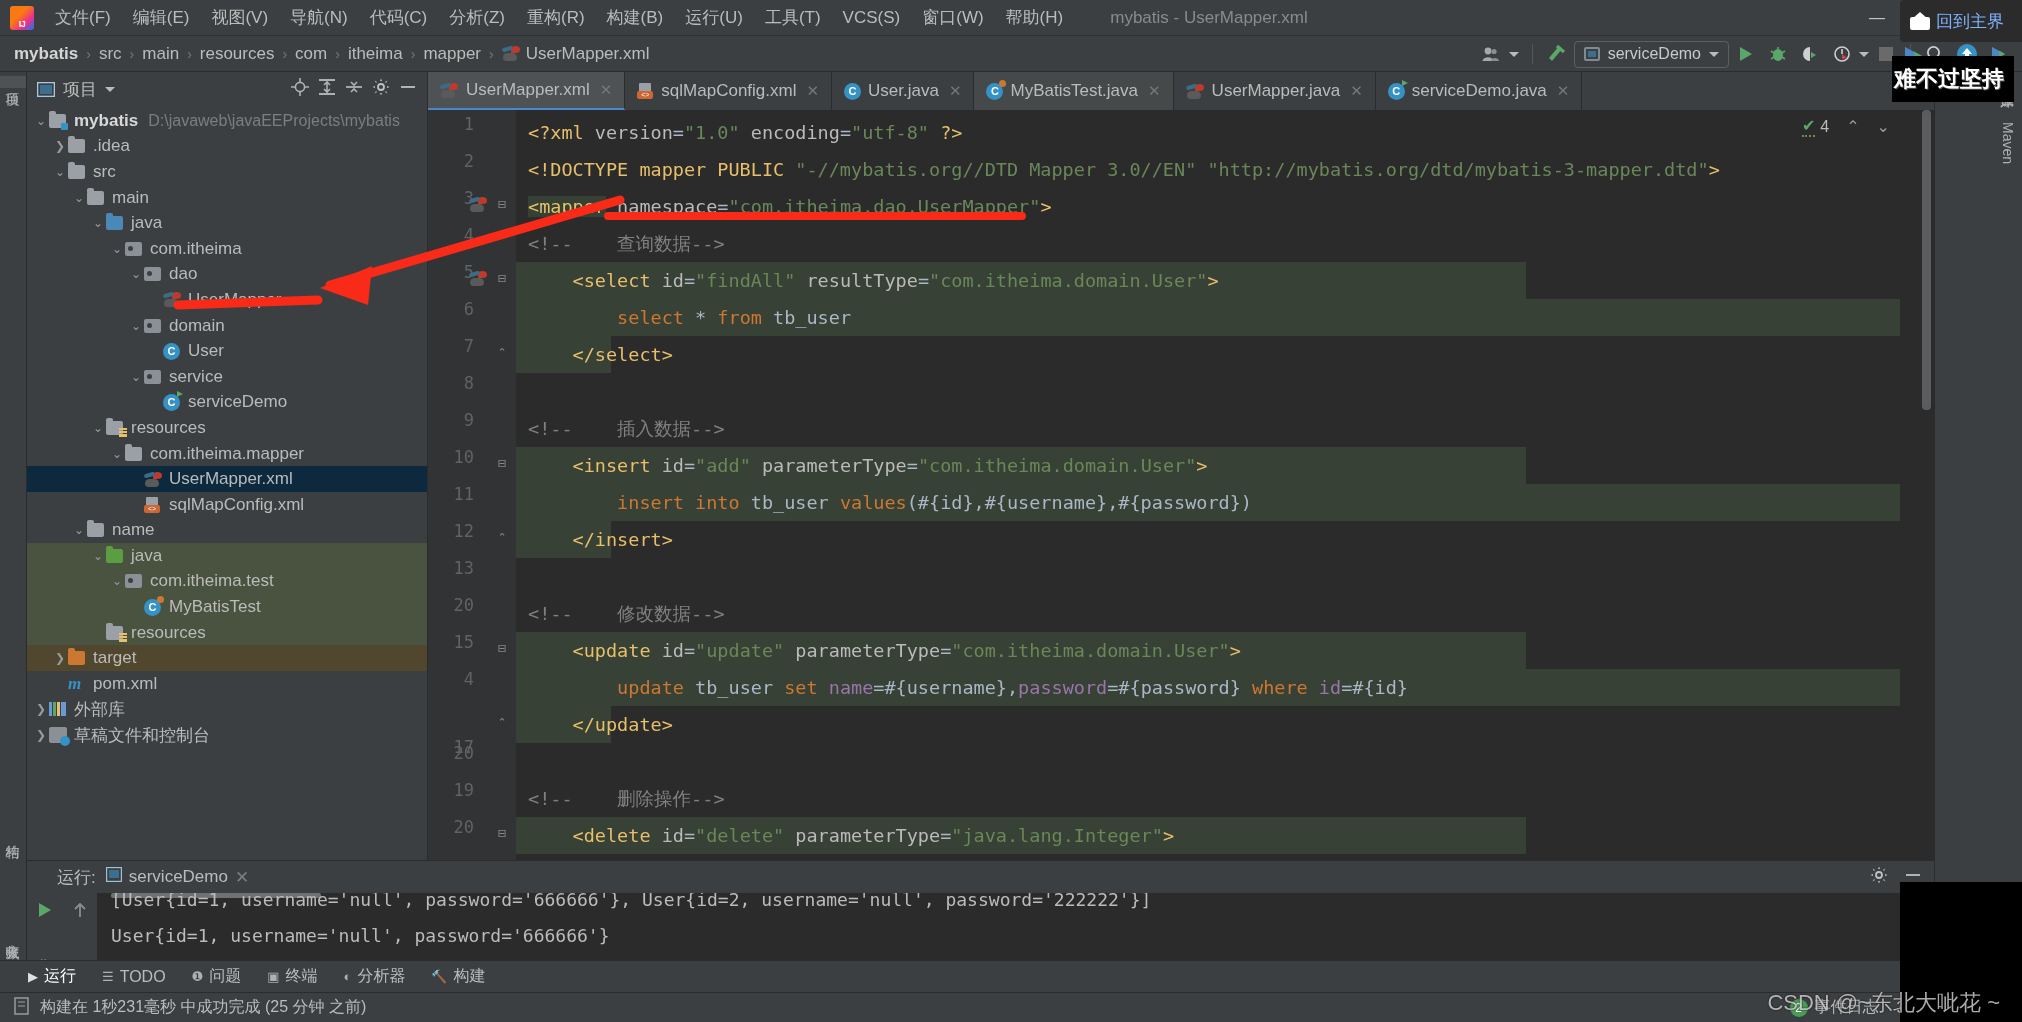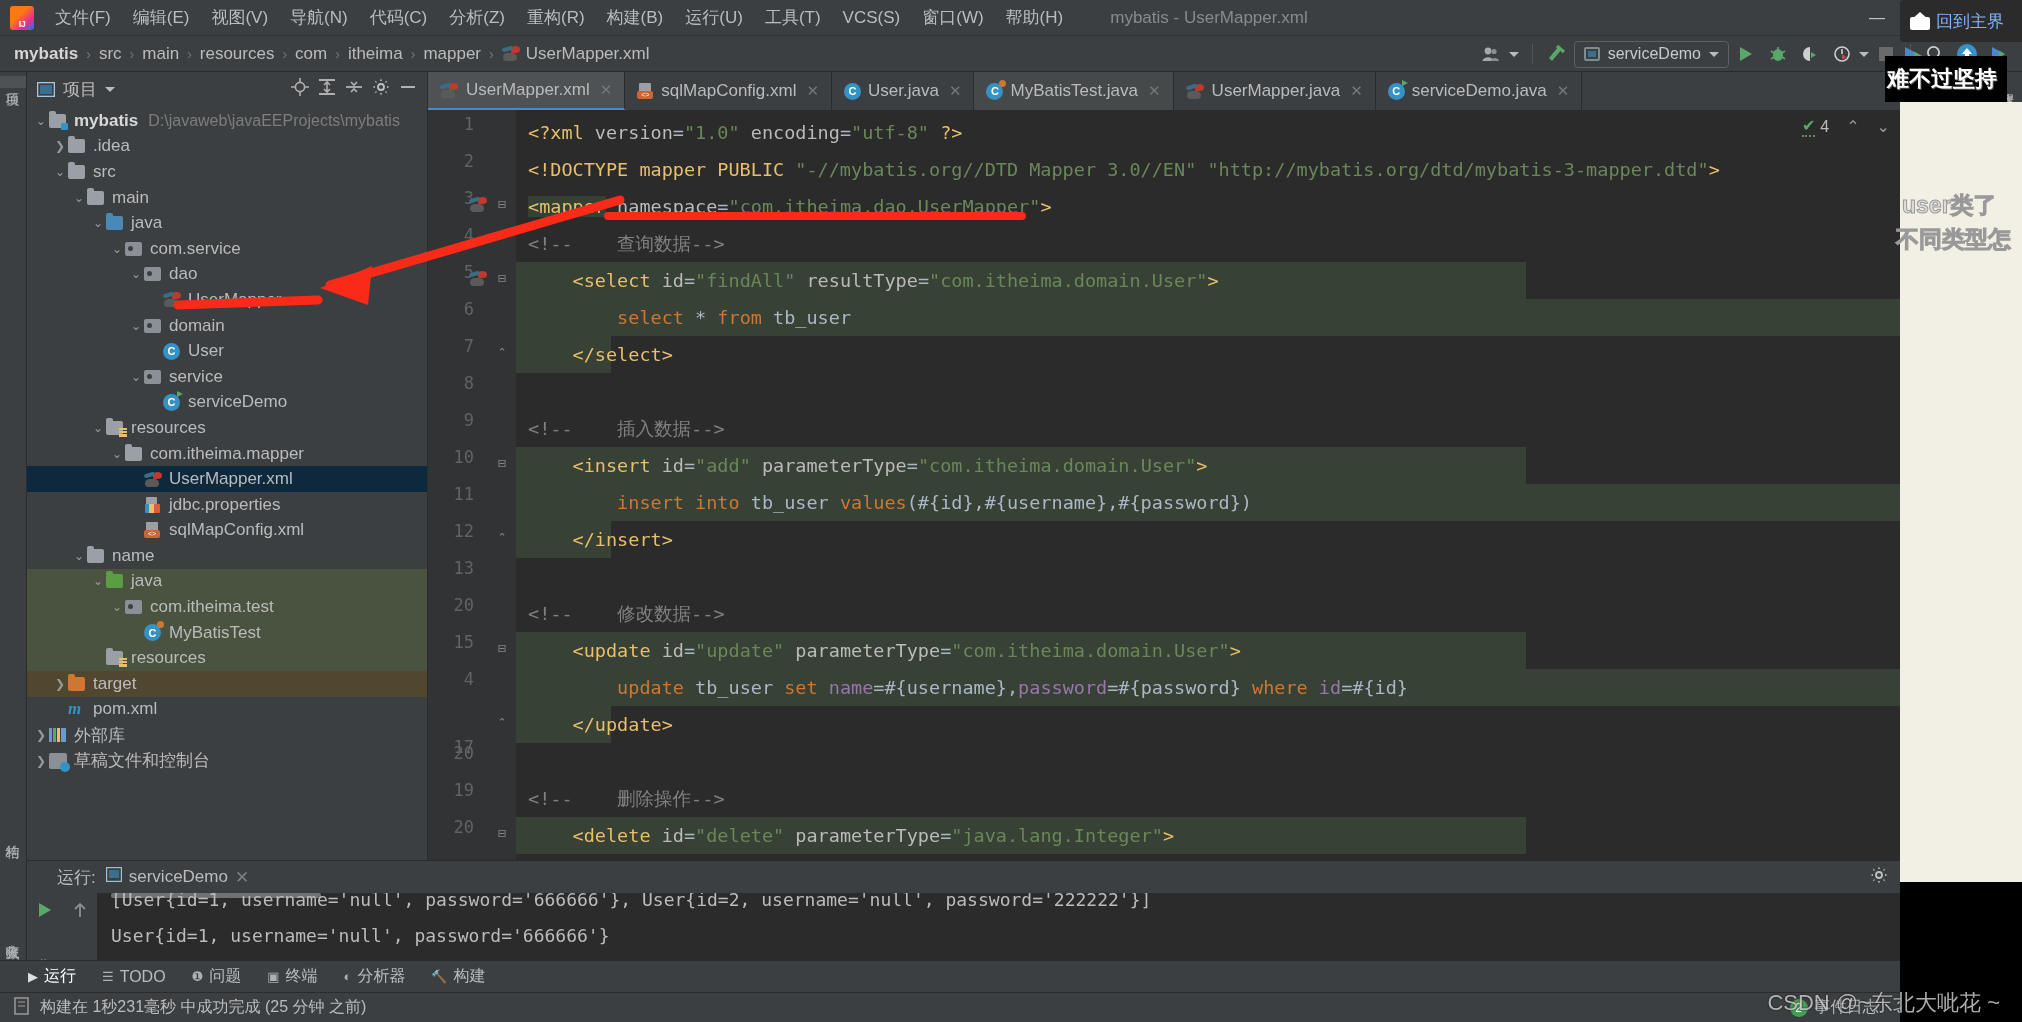--- a/index.html
+++ b/index.html
@@ -189,21 +189,21 @@
 
   
   .overlay { position:absolute; right:0; top:0; width:142px; height:1022px; overflow:hidden; }
   .ov-bar { position:absolute; right:0; top:0; width:122px; height:42px; background:#2b2b2b;
      display:flex; align-items:center; gap:6px; padding-left:10px; border-radius:4px 0 0 4px;}
   .ov-bar .home{width:20px;height:18px;position:relative;}
   .ov-bar .home::before{content:"";position:absolute;left:0;top:5px;width:20px;height:13px;background:#fff;border-radius:2px;}
   .ov-bar .home::after{content:"";position:absolute;left:2px;top:0;border-left:8px solid transparent;
      border-right:8px solid transparent;border-bottom:7px solid #fff;}
   .ov-bar .ovtxt{color:#7fb3ff;font-size:17px;white-space:nowrap;}
-  .ov-black { position:absolute; right:15px; top:56px; width:122px; height:46px; background:#000;margin-left:40px;}
+  .ov-black { position:absolute; right:8px; top:56px; width:122px; height:46px; background:#000;margin-left:40px;}
   .ov-black .t{color:#fff;font-size:22px;white-space:nowrap;line-height:46px;padding-left:2px;
      font-weight:bold; text-shadow:1px 1px 0 #555;}
   .ov-doc { position:absolute; right:0; top:102px; width:122px; bottom:140px; background:#f2f0e4;}
   .ov-doc .l1{position:absolute;left:2px;top:88px;font-size:23px;color:#ddd;white-space:nowrap;
     -webkit-text-stroke:1px #999; font-weight:bold;}
   .ov-doc .l2{position:absolute;left:-4px;top:122px;font-size:23px;color:#ddd;white-space:nowrap;
     -webkit-text-stroke:1px #999; font-weight:bold;}
   .ov-blackbot{position:absolute;right:0;bottom:0;width:122px;height:140px;background:#000;}
   .ov-close{position:absolute;right:100px;top:6px;color:#9a9a9a;font-size:22px;}
   .ov-play{position:absolute;right:96px;top:44px;width:24px;height:24px;}
@@ -435,21 +435,21 @@
           <span class="ficon" style="display: inline-flex; align-items: center;">
             <span class="fold blue"></span>
           </span>
           <span class="tlabel">java</span>
         </div>
         <div class="trow" style="padding-left: 82px;">
           <span class="arrow">⌄</span>
           <span class="ficon" style="display: inline-flex; align-items: center;">
             <span class="pkg"></span>
           </span>
-          <span class="tlabel">com.service</span>
+          <span class="tlabel">com.itheima</span>
         </div>
         <div class="trow" style="padding-left: 101px;">
           <span class="arrow">⌄</span>
           <span class="ficon" style="display: inline-flex; align-items: center;">
             <span class="pkg"></span>
           </span>
           <span class="tlabel">dao</span>
         </div>
         <div class="trow" style="padding-left: 120px;">
           <span class="arrow"></span>
@@ -509,30 +509,20 @@
         <div class="trow selected" style="padding-left: 101px;">
           <span class="arrow"></span>
           <span class="ficon" style="display: inline-flex; align-items: center;">
             <span class="bird">
               <span class="b1"></span>
               <span class="b2"></span>
               <span class="b3"></span>
             </span>
           </span>
           <span class="tlabel">UserMapper.xml</span>
-        </div>
-        <div class="trow" style="padding-left: 101px;">
-          <span class="arrow"></span>
-          <span class="ficon" style="display: inline-flex; align-items: center;">
-            <span class="propico">
-              <span class="t"></span>
-              <span class="b"></span>
-            </span>
-          </span>
-          <span class="tlabel">jdbc.properties</span>
         </div>
         <div class="trow" style="padding-left: 101px;">
           <span class="arrow"></span>
           <span class="ficon" style="display: inline-flex; align-items: center;">
             <span class="xmlico">
               <span class="top"></span>
               <span class="bot">&lt;&gt;</span>
             </span>
           </span>
           <span class="tlabel">sqlMapConfig.xml</span>
@@ -821,22 +811,18 @@
     </div>
     <div class="ov-play">
       <svg width="24" height="24" viewBox="0 0 24 24">
           <path d="M3 3 L20 12 L3 21 Z" fill="#4a88c7"></path>
           <path d="M12 7.5 L20 12 L12 16.5 Z" fill="#59a869"></path>
         </svg>
     </div>
     <div class="ov-black">
       <div class="t">难不过坚持</div>
     </div>
-    <div class="ov-doc">
-      <div class="l1">user类了</div>
-      <div class="l2">不同类型怎</div>
-    </div>
     <div class="ov-blackbot"></div>
   </div>
 
   <div class="watermark">CSDN @~东北大呲花 ~</div>
 
 </div>
 
 </body></html>

